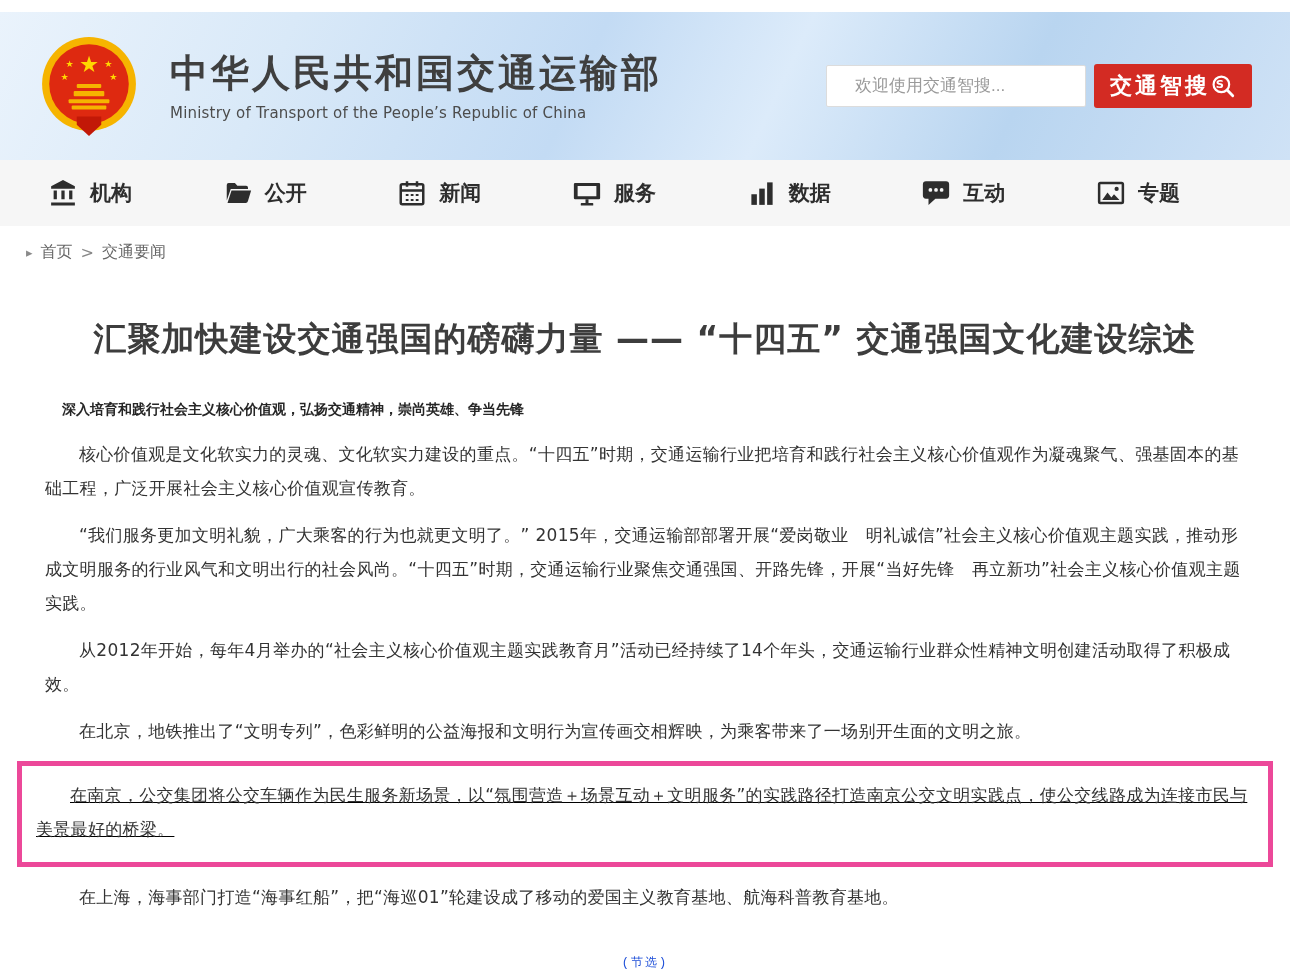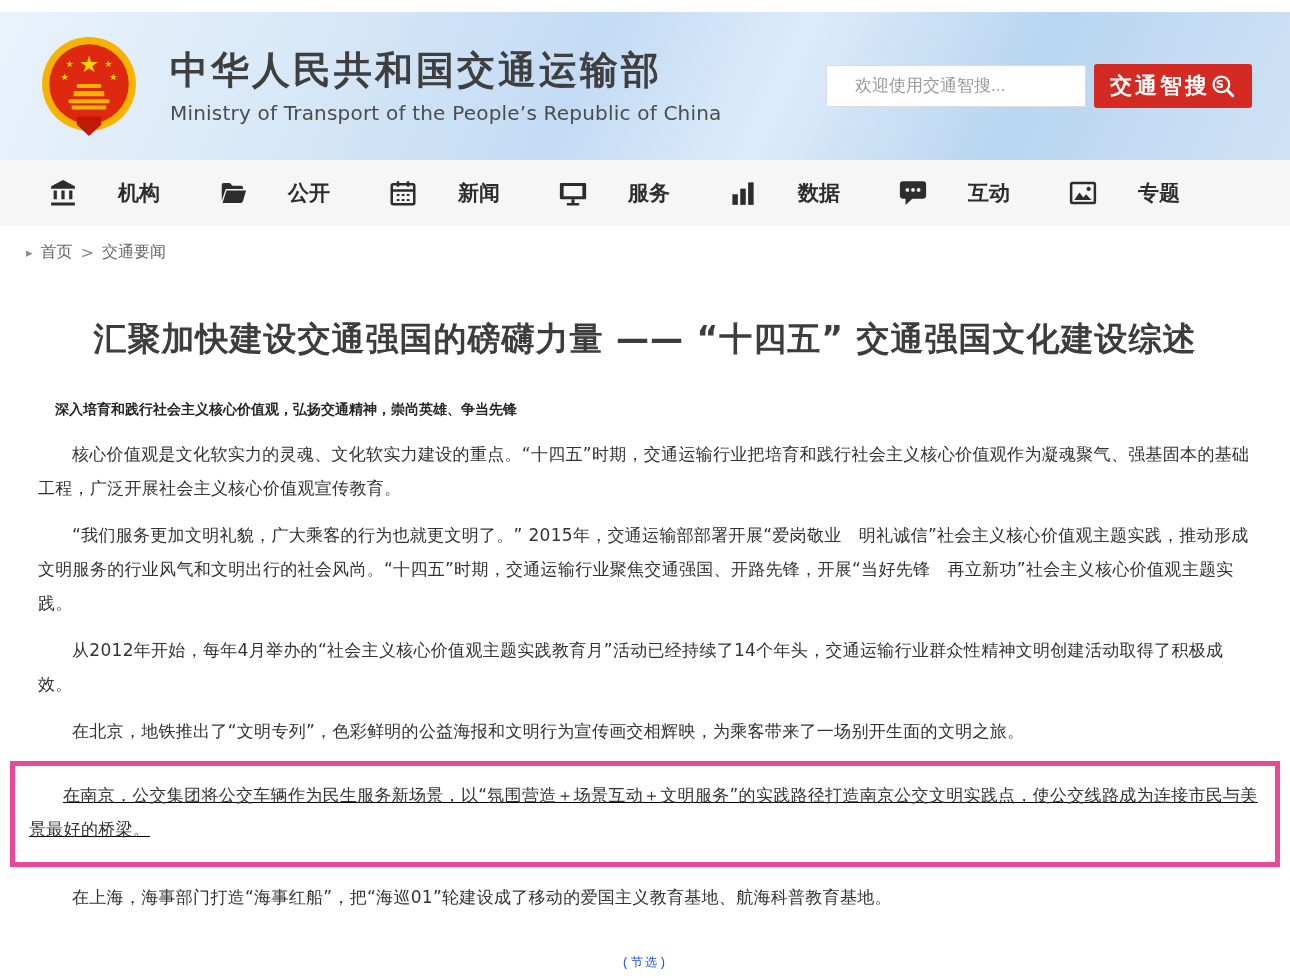--- a/index.html
+++ b/index.html
@@ -8,21 +8,21 @@
 
   
   .site-header {
     margin-top: 12px; height: 148px; width: 100%;
     background: linear-gradient(115deg, #eaf3fc 0%, #d9e9f8 22%, #c3dbf4 45%, #dcebfa 60%, #b9d5f0 78%, #cfe2f6 100%);
     display: flex; align-items: center; padding: 0 38px;
   }
   .logo-group { display: flex; align-items: center; gap: 30px; cursor: pointer; }
   .emblem { width: 102px; height: 102px; display: block; }
   .site-title { font-size: 38px; font-weight: bold; color: #3f3f3f; letter-spacing: 3px; line-height: 1.25; }
-  .site-subtitle { font-size: 20px; color: #4c4c4c; margin-top: 6px; letter-spacing: 0.2px; }
+  .site-subtitle { font-size: 15px; color: #4c4c4c; margin-top: 6px; letter-spacing: 0.2px; }
   .search-group { margin-left: auto; display: flex; align-items: center; }
   .search-input {
     width: 260px; height: 42px; border: 1px solid #dcdcdc; background: #fff;
     font-size: 17px; color: #333; padding: 0 28px; outline: none;
     border-radius: 2px;
   }
   .search-input::placeholder { color: #9a9a9a; }
   .search-btn {
     margin-left: 8px; height: 44px; padding: 0 16px;
     background: #d32b23; color: #fff; border: none; border-radius: 3px;
@@ -32,33 +32,33 @@
   }
   .search-btn svg { width: 26px; height: 26px; }
 
   
   .main-nav {
     height: 66px; background: #f6f6f6; display: flex; align-items: center;
     justify-content: space-between; padding: 0 110px 0 48px;
   }
   .nav-item { display: flex; align-items: center; gap: 12px; cursor: pointer; color: #2d2d2d; }
   .nav-item svg { width: 30px; height: 30px; }
-  .nav-label { font-size: 21px; font-weight: bold; color: #2d2d2d; margin-left: 28px; }
+  .nav-label { font-size: 21px; font-weight: bold; color: #2d2d2d; }
 
   
   .breadcrumb {
     padding: 16px 0 10px 26px; font-size: 16px; color: #666;
     display: flex; align-items: center; gap: 8px;
   }
   .crumb-arrow { color: #8a8a8a; font-size: 13px; }
   .crumb-link { color: #666; cursor: pointer; }
   .crumb-sep { color: #888; }
 
   
-  .article { padding: 0 27px; }
+  .article { padding: 0 34px; }
   .article-title {
     margin: 44px 10px 34px; text-align: center;
     font-size: 33px; font-weight: 600; color: #3d3d3d; letter-spacing: 1px;
   }
   .lead {
     font-size: 14px; font-weight: bold; color: #262626;
     text-indent: 2em; margin: 26px 0 14px; line-height: 1.9;
   }
   .article p.body-par {
     font-size: 17px; color: #333; line-height: 2.0; text-indent: 2em;

